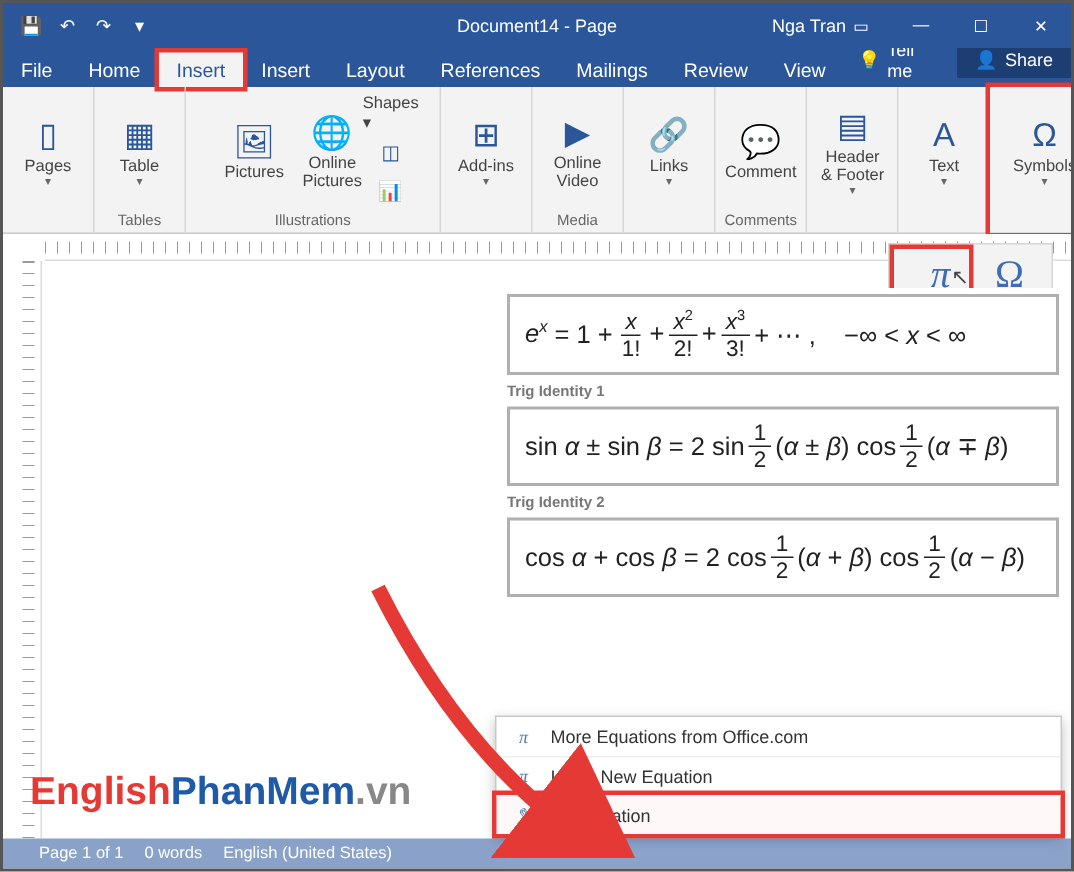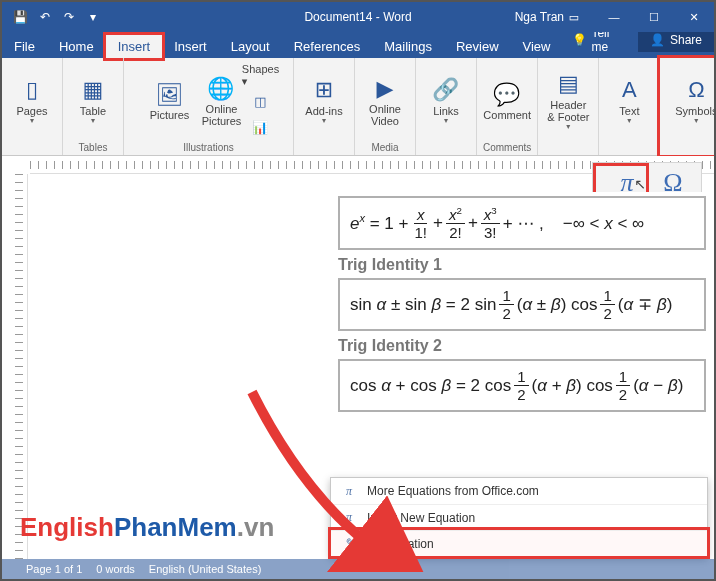--- a/index.html
+++ b/index.html
@@ -30,21 +30,21 @@
   .hrule { height:18px; background:#fff; border-bottom:1px solid #ddd; position:relative; margin-left:28px; }
   .hrule::before{content:""; position:absolute; left:0; right:0; top:5px; height:8px; background:repeating-linear-gradient(to right,#999 0 1px,transparent 1px 8px);}
   .vrule { width:18px; background:#fff; border-right:1px solid #ddd; position:absolute; left:8px; top:172px; bottom:20px; }
   .vrule::before{content:""; position:absolute; top:0; bottom:0; left:5px; width:8px; background:repeating-linear-gradient(to bottom,#999 0 1px,transparent 1px 8px);}
   .doc { position:absolute; left:36px; top:190px; right:8px; bottom:24px; background:#fff; }
   .eqpanel { position:absolute; right:12px; top:160px; display:flex; gap:2px; background:#f3f3f3; border:1px solid #d6d6d6; padding:3px; }
   .eqbig { width:50px; height:56px; display:flex; flex-direction:column; align-items:center; justify-content:center; font-size:10px; color:#444;}
   .eqbig .pi { font-family:serif; font-style:italic; font-size:26px; color:#3e6db5;}
   .eqbig .om { font-family:serif; font-size:26px; color:#3e6db5;}
   .mathblock { border:2px solid #b0b0b0; padding:8px 10px; margin:4px 0 4px 0; font-family:'Cambria Math',serif; font-size:17px; color:#222; display:flex; align-items:center; flex-wrap:wrap; }
-  .heading { font-size:16px; color:#777; font-weight:600; margin-top:6px;}
+  .heading { font-size:10px; color:#777; font-weight:600; margin-top:6px;}
   .mathcol { position:absolute; left:300px; top:0; right:0; }
   .frac { display:inline-flex; flex-direction:column; align-items:center; vertical-align:middle; margin:0 3px; line-height:1; }
   .frac .num { border-bottom:1.3px solid #222; padding:0 3px 1px 3px; font-size:15px;}
   .frac .den { padding:1px 3px 0 3px; font-size:15px;}
   sup { font-size:0.65em; }
   .menu { position:absolute; left:328px; right:6px; bottom:22px; background:#fff; border:1px solid #c8c8c8; box-shadow:0 3px 8px rgba(0,0,0,0.25); }
   .mitem { height:26px; display:flex; align-items:center; padding:0 10px; font-size:12px; color:#333; gap:10px; border-top:1px solid #eee;}
   .mitem:first-child{border-top:none;}
   .mitem .mi-ico { width:16px; text-align:center; color:#5577aa; font-family:serif; font-style:italic;}
   .statusbar { position:absolute; bottom:0; left:0; right:0; height:20px; background:#2b579a; color:#fff; font-size:11px; display:flex; align-items:center; padding:0 24px; gap:14px; opacity:0.55;}
@@ -55,21 +55,21 @@
 </head>
 <body>
 
 <div class="titlebar">
   <div class="qat">
     <span class="ico">💾</span>
     <span class="ico">↶</span>
     <span class="ico">↷</span>
     <span class="ico">▾</span>
   </div>
-  <div class="title">Document14  -  Word</div>
+  <div class="title">Document14  -  Page</div>
   <div class="user">Nga Tran</div>
   <div class="wincontrols">
     <div class="wc">▭</div>
     <div class="wc">—</div>
     <div class="wc">☐</div>
     <div class="wc">✕</div>
   </div>
 </div>
 
 <div class="tabs">

